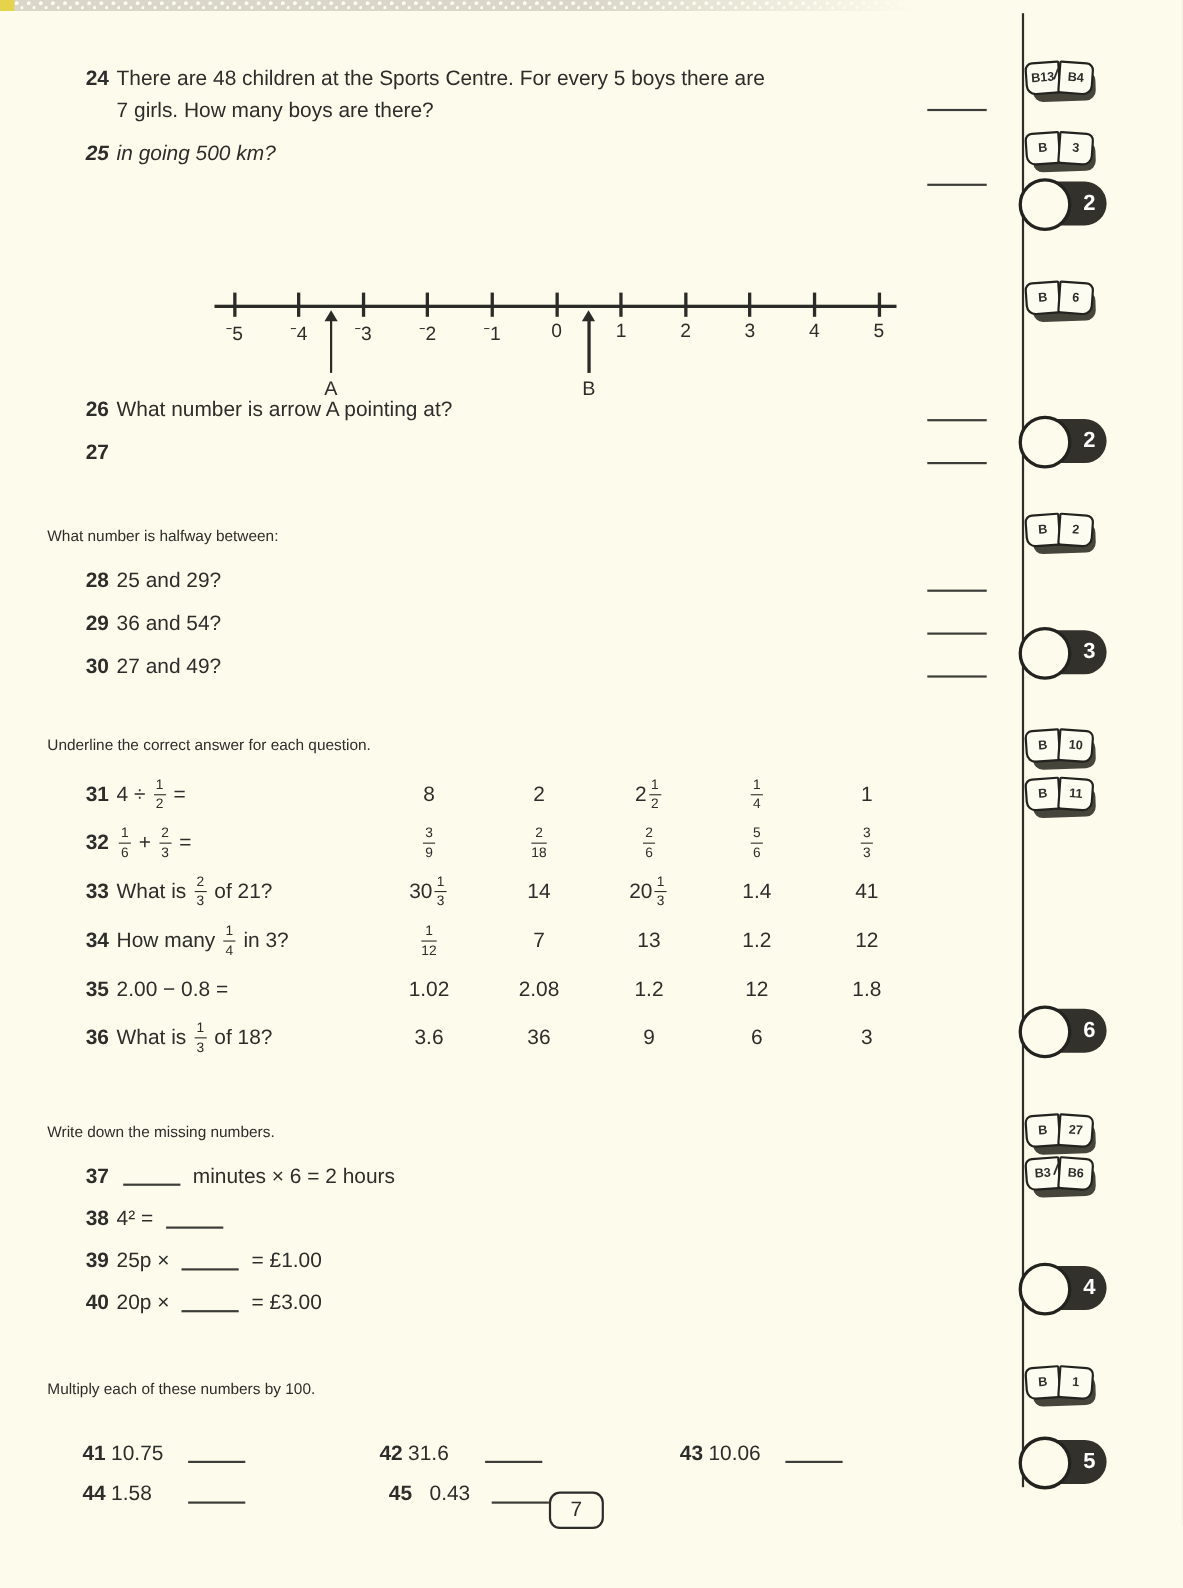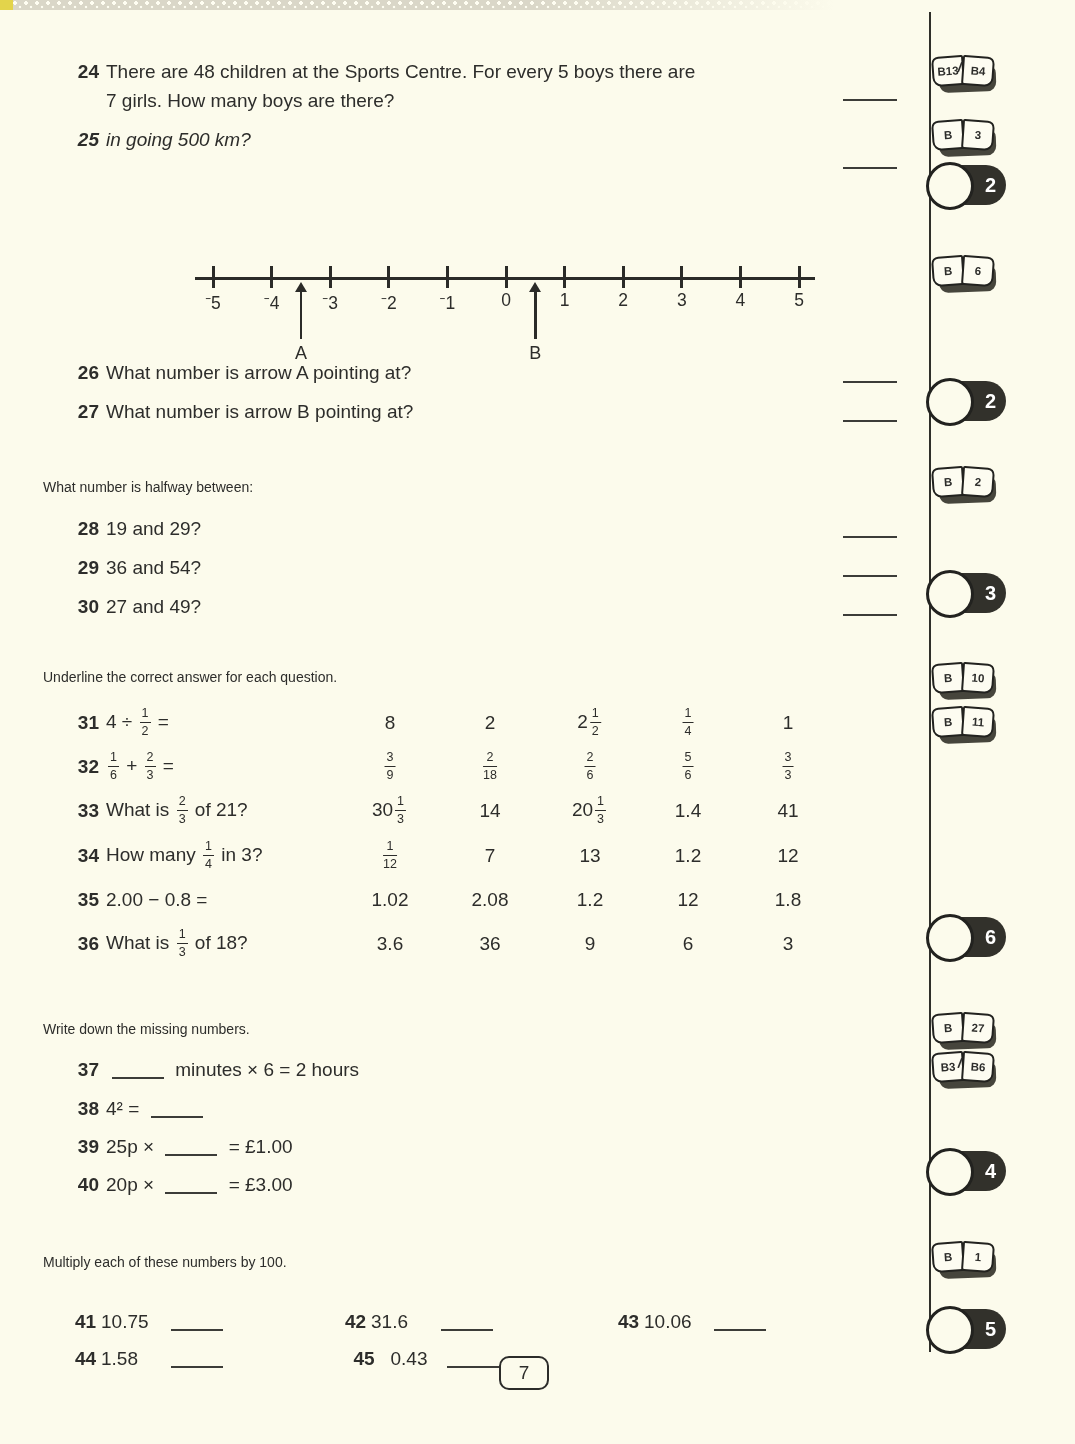--- a/index.html
+++ b/index.html
@@ -119,23 +119,23 @@
         <div class="nl-lab" style="left: 779px; top: 290px;">5</div>
         <div class="nl-head" style="left: 294.9px; top: 282px;"></div>
         <div class="nl-shaft" style="left: 299.65px; top: 291px; height: 48px;"></div>
         <div class="nl-arrow-lab" style="left: 285.9px; top: 343px;">A</div>
         <div class="nl-head" style="left: 529.3px; top: 282px;"></div>
         <div class="nl-shaft" style="left: 534.05px; top: 291px; height: 48px;"></div>
         <div class="nl-arrow-lab" style="left: 520.3px; top: 343px;">B</div>
       </div>
       <div class="qrow" style="top: 358px;"><span class="qnum">26</span><span>What number is arrow A pointing at?</span></div>
       <div class="answer-line" style="top: 381px;"></div>
-      <div class="qrow" style="top: 397px;"><span class="qnum">27</span><span>What number is arrow B pointing at?</span></div>
+      <div class="qrow" style="top: 397px;"><span class="qnum">27</span></div>
       <div class="answer-line" style="top: 420px;"></div>
-      <div class="qrow" style="top: 514px;"><span class="qnum">28</span><span>19 and 29?</span></div>
+      <div class="qrow" style="top: 514px;"><span class="qnum">28</span><span>25 and 29?</span></div>
       <div class="answer-line" style="top: 536px;"></div>
       <div class="qrow" style="top: 553px;"><span class="qnum">29</span><span>36 and 54?</span></div>
       <div class="answer-line" style="top: 575px;"></div>
       <div class="qrow" style="top: 592px;"><span class="qnum">30</span><span>27 and 49?</span></div>
       <div class="answer-line" style="top: 614px;"></div>
       <div class="mcrow" style="top: 700px;">
         <span class="mc-num">31</span>
         <span class="mc-q">4 ÷ <span class="frac"><span class="fn">1</span><span class="fd">2</span></span> =</span>
         <span class="mc-opt" style="left: 390px;">8</span>
         <span class="mc-opt" style="left: 490px;">2</span>

